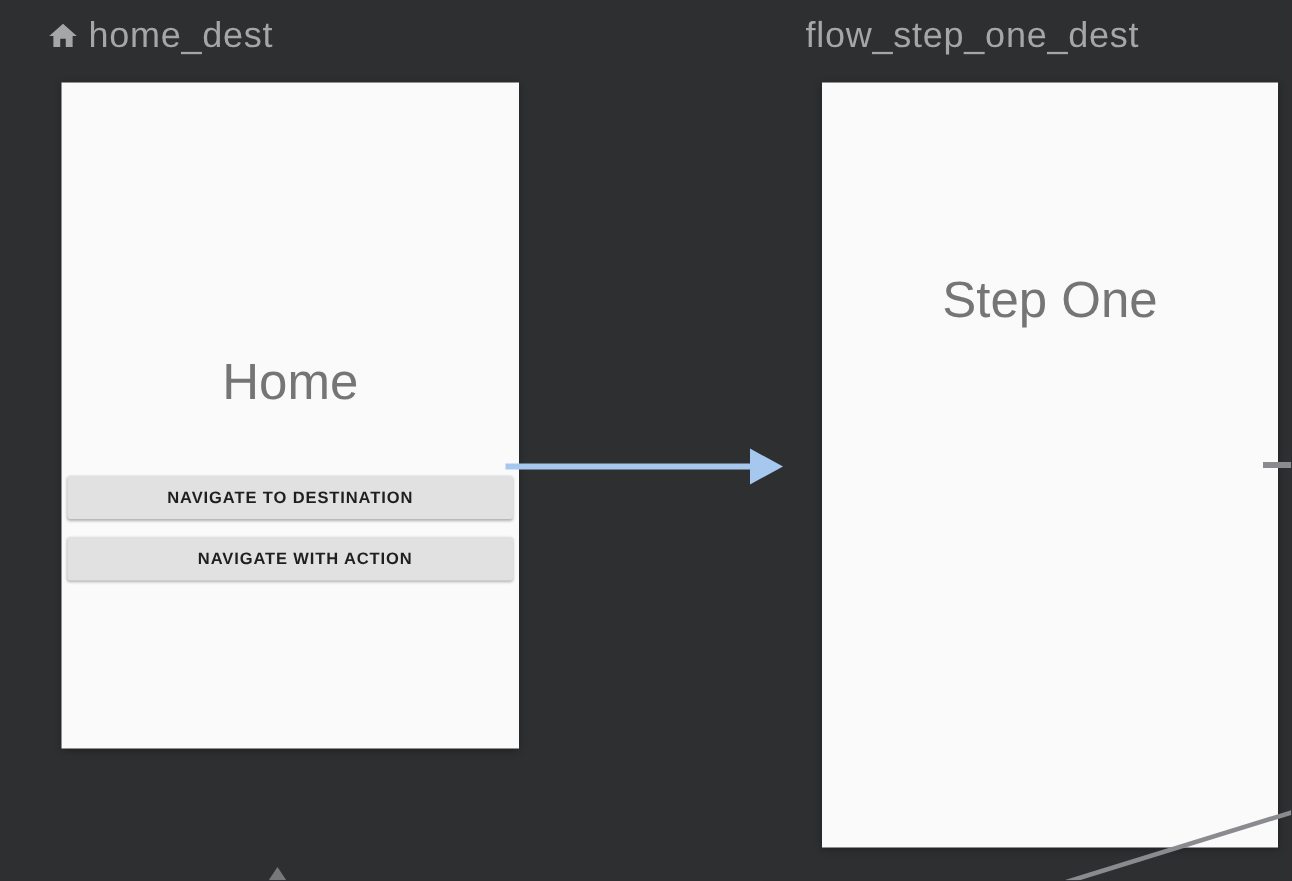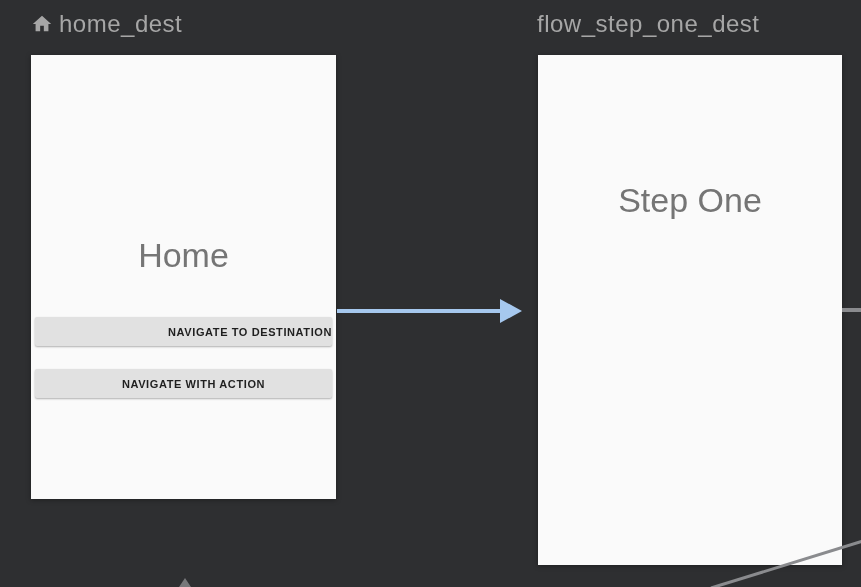--- a/index.html
+++ b/index.html
@@ -32,20 +32,21 @@
   .dest-header .home-ic {
     width: 22px;
     height: 22px;
     display: inline-block;
   }
   .device-card {
     position: absolute;
     background: #fafafa;
     box-shadow: 0 1px 5px rgba(0,0,0,0.35);
     cursor: pointer;
+    margin-left: 10px;
   }
   .card-home   { left: 31px;  top: 55px; width: 305px; height: 444px; }
   .card-step1  { left: 538px; top: 55px; width: 304px; height: 510px; }
   .screen-title {
     position: absolute;
     left: 0; right: 0;
     text-align: center;
     color: #757575;
     font-size: 34px;
     line-height: 40px;
@@ -63,22 +64,22 @@
     border-radius: 2px;
     box-shadow: 0 1px 2px rgba(0,0,0,0.30);
     color: #1f1f1f;
     font-family: "Liberation Sans", sans-serif;
     font-size: 11px;
     font-weight: bold;
     letter-spacing: 0.6px;
     text-align: center;
     padding: 0;
   }
-  .btn-home-1 { top: 262px; text-align: right; }
-  .btn-home-2 { top: 314px; padding-left: 20px; }
+  .btn-home-1 { top: 262px; }
+  .btn-home-2 { top: 303px; padding-left: 20px; }
   .btn-step-1 { top: 325px; }
   .edges-overlay {
     position: absolute;
     left: 0; top: 0;
     width: 861px;
     height: 587px;
     pointer-events: none;
   }
 </style>
 </head>

